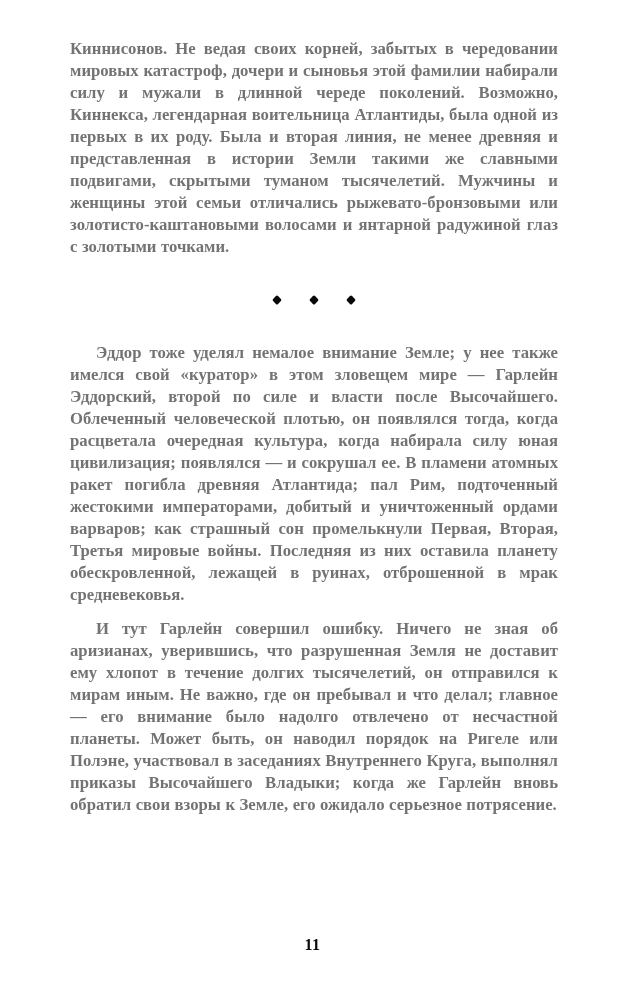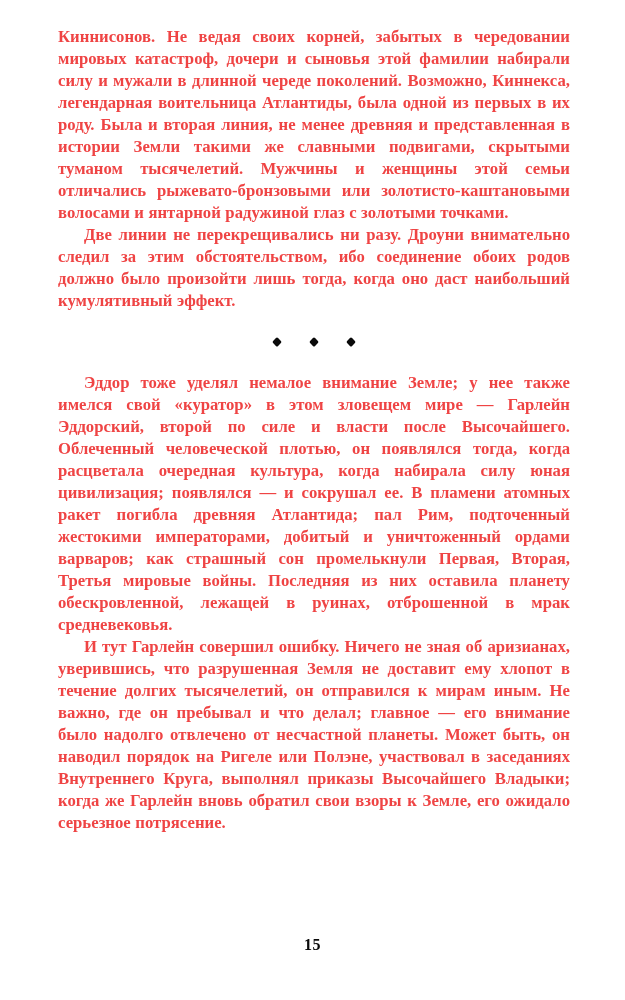--- a/index.html
+++ b/index.html
@@ -17,28 +17,28 @@
     background: #ffffff;
     overflow: hidden;
   }
   .text-block {
     position: absolute;
     left: 58px;
     top: 26px;
     width: 512px;
   }
   p.para {
-    margin: 0;
+    margin: 12px;
     text-indent: 26px;
     text-align: justify;
     text-justify: inter-word;
     font-size: 16.7px;
     line-height: 22px;
     font-weight: bold;
-    color: #ef4444;
+    color: #737373;
     letter-spacing: 0.02px;
     word-spacing: 0.3px;
     -webkit-font-smoothing: none;
   }
   p.para.no-indent {
     text-indent: 0;
   }
   
 
   .section-divider {
@@ -73,30 +73,29 @@
 </style>
 </head>
 <body>
 
 <div class="page">
 
   <div class="text-block">
 
     <p class="para no-indent">Киннисонов. Не ведая своих корней, забытых в чередовании мировых катастроф, дочери и сыновья этой фамилии набирали силу и мужали в длинной череде поколений. Возможно, Киннекса, легендарная воительница Атлантиды, была одной из первых в их роду. Была и вторая линия, не менее древняя и представленная в истории Земли такими же славными подвигами, скрытыми туманом тысячелетий. Мужчины и женщины этой семьи отличались рыжевато-бронзовыми или золотисто-каштановыми волосами и янтарной радужиной глаз с золотыми точками.</p>
 
-    <p class="para">Две линии не перекрещивались ни разу. Дроуни внимательно следил за этим обстоятельством, ибо соединение обоих родов должно было произойти лишь тогда, когда оно даст наибольший кумулятивный эффект.</p>
 
     <div class="section-divider">
       <span class="divider-star"></span>
       <span class="divider-star"></span>
       <span class="divider-star"></span>
     </div>
 
     <p class="para">Эддор тоже уделял немалое внимание Земле; у нее также имелся свой «куратор» в этом зловещем мире — Гарлейн Эддорский, второй по силе и власти после Высочайшего. Облеченный человеческой плотью, он появлялся тогда, когда расцветала очередная культура, когда набирала силу юная цивилизация; появлялся — и сокрушал ее. В пламени атомных ракет погибла древняя Атлантида; пал Рим, подточенный жестокими императорами, добитый и уничтоженный ордами варваров; как страшный сон промелькнули Первая, Вторая, Третья мировые войны. Последняя из них оставила планету обескровленной, лежащей в руинах, отброшенной в мрак средневековья.</p>
 
     <p class="para">И тут Гарлейн совершил ошибку. Ничего не зная об аризианах, уверившись, что разрушенная Земля не доставит ему хлопот в течение долгих тысячелетий, он отправился к мирам иным. Не важно, где он пребывал и что делал; главное — его внимание было надолго отвлечено от несчастной планеты. Может быть, он наводил порядок на Ригеле или Полэне, участвовал в заседаниях Внутреннего Круга, выполнял приказы Высочайшего Владыки; когда же Гарлейн вновь обратил свои взоры к Земле, его ожидало серьезное потрясение.</p>
 
 
   </div>
 
-  <div class="page-number">15</div>
+  <div class="page-number">11</div>
 
 </div>
 
 </body></html>

